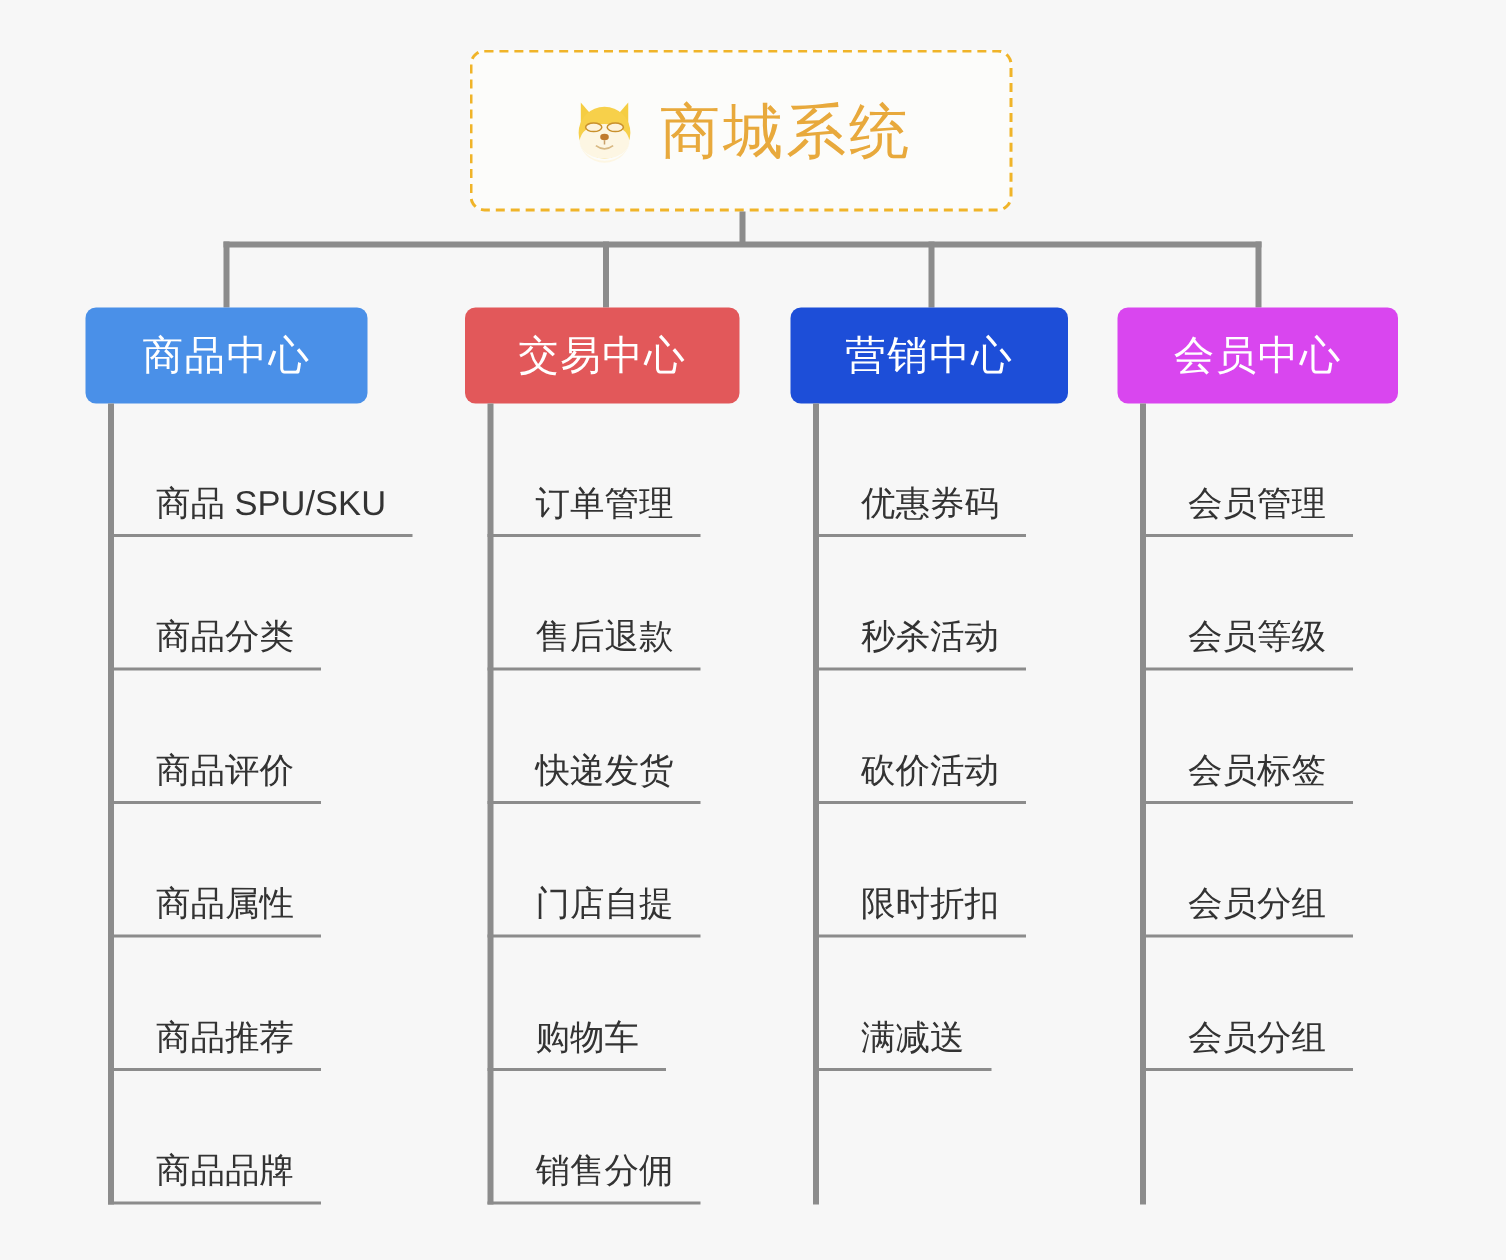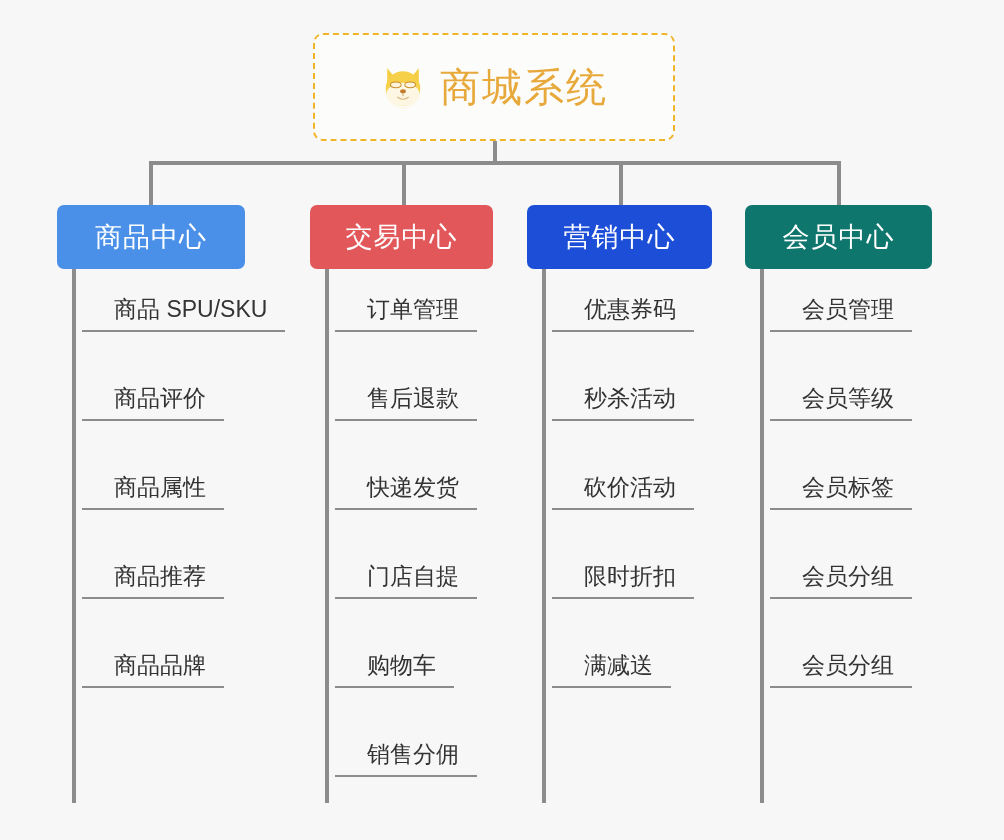--- a/index.html
+++ b/index.html
@@ -108,23 +108,22 @@
     left: 15px;
     top: 64px;
     margin: 0;
     padding: 0;
     list-style: none;
   }
   .leaf {
     height: 89px;
     box-sizing: border-box;
     display: flex;
-    align-items: center;
+    align-items: flex-end;
     padding-left: 0;
-    margin-left: 10px;
   }
   .leaf-inner {
     border-bottom: 2px solid #8c8c8c;
     padding: 0 18px 6px 32px;
     font-size: 23px;
     color: #333333;
     white-space: nowrap;
     line-height: 1.25;
   }
 </style>
@@ -161,20 +160,23 @@
   <div class="conn conn-drop" style="left:837px"></div>
 
   <div class="column" id="col-0" style="left:57px;width:188px">
     <div class="cat-header" style="background:#4a90e8">商品中心</div>
     <div class="spine" style="height: 534px;"></div>
     <ul class="leaf-list">
       <li class="leaf">
           <span class="leaf-inner">商品 SPU/SKU</span>
         </li>
       <li class="leaf">
+          <span class="leaf-inner">商品分类</span>
+        </li>
+      <li class="leaf">
           <span class="leaf-inner">商品评价</span>
         </li>
       <li class="leaf">
           <span class="leaf-inner">商品属性</span>
         </li>
       <li class="leaf">
           <span class="leaf-inner">商品推荐</span>
         </li>
       <li class="leaf">
           <span class="leaf-inner">商品品牌</span>
@@ -223,21 +225,21 @@
       <li class="leaf">
           <span class="leaf-inner">限时折扣</span>
         </li>
       <li class="leaf">
           <span class="leaf-inner">满减送</span>
         </li>
     </ul>
   </div>
 
   <div class="column" id="col-3" style="left:745px;width:187px">
-    <div class="cat-header" style="background:#0f766e">会员中心</div>
+    <div class="cat-header" style="background:#d946ef">会员中心</div>
     <div class="spine" style="height: 534px;"></div>
     <ul class="leaf-list">
       <li class="leaf">
           <span class="leaf-inner">会员管理</span>
         </li>
       <li class="leaf">
           <span class="leaf-inner">会员等级</span>
         </li>
       <li class="leaf">
           <span class="leaf-inner">会员标签</span>

